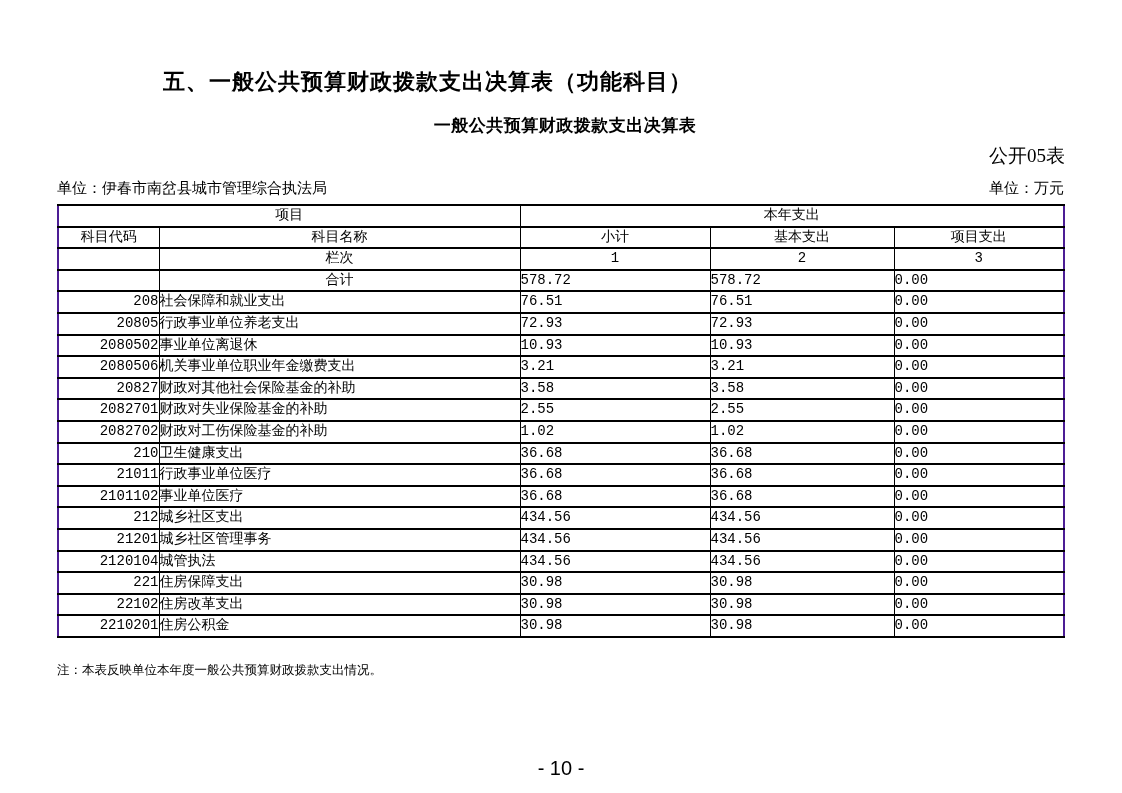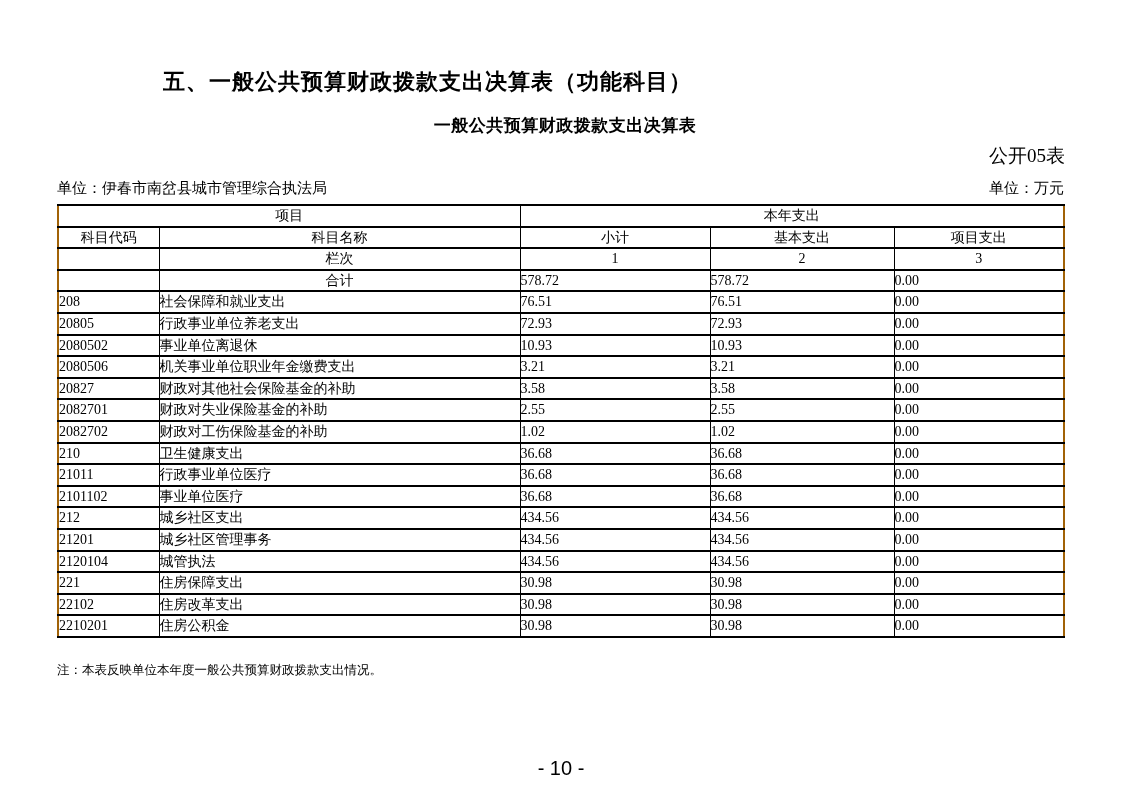--- a/index.html
+++ b/index.html
@@ -44,37 +44,38 @@
     display: flex;
     justify-content: space-between;
     font-size: 15px;
   }
   table.fin {
     position: absolute;
     left: 57px; top: 204px;
     width: 1006px;
     border-collapse: collapse;
     table-layout: fixed;
-    border: 2px solid #a16207;
+    border: 2px solid #4c1d95;
+    font-family: Liberation Mono, monospace;
   }
   table.fin td {
     border-left: 1px solid #000;
     border-right: 1px solid #000;
     border-top: 2px solid #000;
     border-bottom: 2px solid #000;
     height: 19.6px;
     padding: 0;
     font-size: 14px;
     line-height: 1.1;
     overflow: hidden;
     white-space: nowrap;
     vertical-align: middle;
   }
   td.c   { text-align: center; }
-  td.l-code { text-align: left; padding-left: 4px; }
+  td.l-code { text-align: right; padding-left: 4px; }
   td.l-name { text-align: left; padding-left: 6px; }
   td.num { text-align: left; padding-right: 3px; }
   .note {
     position: absolute;
     left: 57px; top: 662px;
     font-size: 12.5px;
   }
   .page-number {
     position: absolute;
     left: 0; top: 757px;

